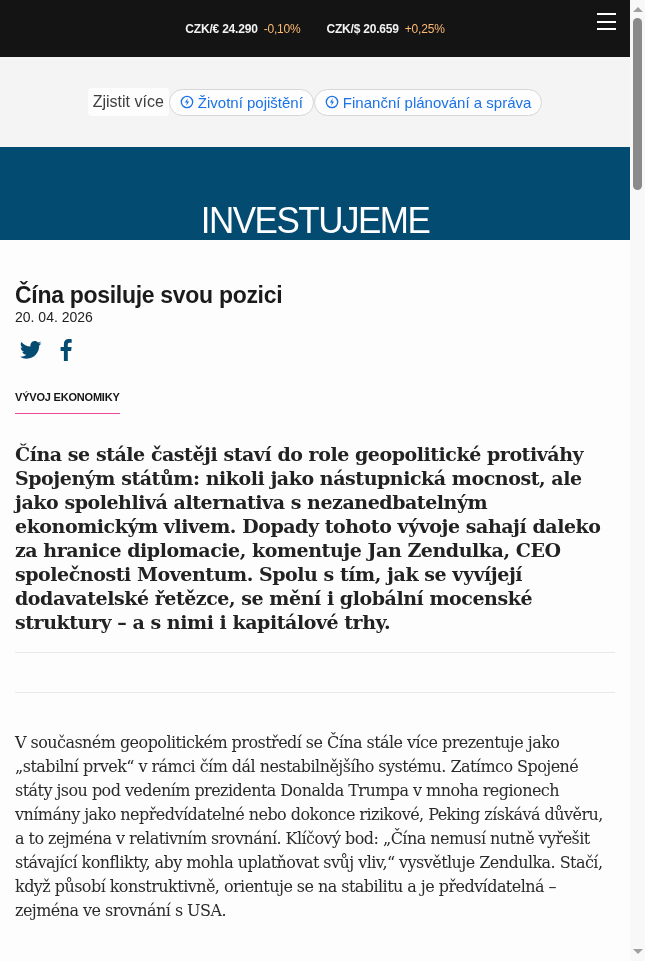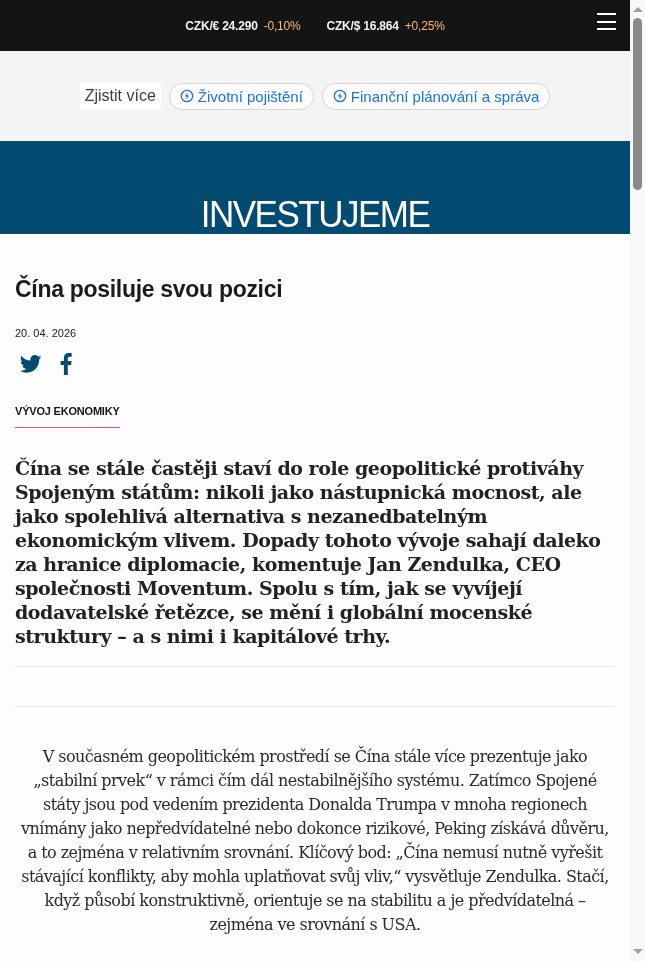--- a/index.html
+++ b/index.html
@@ -1,69 +1,69 @@
 <!DOCTYPE html>
 <html><head>
 <meta charset="utf-8">
 <style>
   * { box-sizing: border-box; margin: 0; padding: 0; }
   html, body { width: 645px; height: 961px; overflow: hidden; background: #fdfdfd; }
   body { font-family: "DejaVu Sans", sans-serif; position: relative; }
   .page { position: absolute; left: 0; top: 0; width: 630px; height: 961px; background: #fdfdfd; overflow: hidden; }
 
   
-  .ticker { height: 51px; background: #141414; position: relative; display: flex; align-items: center; justify-content: center; }
+  .ticker { height: 57px; background: #141414; position: relative; display: flex; align-items: center; justify-content: center; }
   .ticker-items { display: flex; gap: 26px; margin-left: 0; font-size: 12px; font-family: "Liberation Sans", sans-serif; }
   .tick { display: flex; gap: 6px; align-items: center; letter-spacing: -0.2px; }
   .tick .pair { color: #f2f2f2; font-weight: bold; }
   .tick .chg { color: #fdba74; }
   .hamburger { position: absolute; right: 14px; top: 13px; width: 19px; height: 17px; display: flex; flex-direction: column; justify-content: space-between; cursor: pointer; }
   .hamburger span { display: block; height: 2px; background: #fff; }
 
   
-  .promo { height: 90px; background: #f4f4f4; display: flex; align-items: center; justify-content: center; gap: 8px; padding-top: 0; }
+  .promo { height: 90px; background: #f4f4f4; display: flex; align-items: center; justify-content: center; padding-top: 0; }
   .promo-label { background: #fdfdfd; color: #3e3e3e; font-family: "Liberation Sans", sans-serif; font-size: 16px; padding: 5px 5px; border-radius: 4px; }
   .chip { display: flex; align-items: center; gap: 4px; border: 1px solid #d6d6d6; border-radius: 14px; padding: 4px 10px 4px 10px; background: #fdfdfd; color: #1a73e8; font-family: "Liberation Sans", sans-serif; font-size: 15px; cursor: pointer; }
   .chip svg { width: 14px; height: 14px; }
 
   
   .brand { height: 93px; background: #044b72; display: flex; align-items: flex-end; justify-content: center; }
   .brand-logo { color: #ffffff; font-family: "Liberation Sans", sans-serif; font-size: 35px; letter-spacing: -1.5px; font-weight: normal; transform: scaleY(1.05); }
 
   
   .article { padding: 0 15px; }
   .title { margin-top: 42px; font-family: "Liberation Sans", sans-serif; font-size: 23px; color: #1b1b1b; font-weight: bold; letter-spacing: -0.3px; }
-  .date { margin-top: 24px; font-family: "Liberation Sans", sans-serif; font-size: 11px; color: #222; }
+  .date { font-family: "Liberation Sans", sans-serif; font-size: 14px; color: #222; }
   .social { margin-top: 14px; display: flex; gap: 18px; align-items: center; padding-left: 5px; }
   .social svg { display: block; }
   .category { margin-top: 30px; display: inline-block; font-family: "Liberation Sans", sans-serif; font-size: 11px; font-weight: bold; color: #141414; padding-bottom: 10px; border-bottom: 1px solid #ec4899; letter-spacing: -0.2px; }
   .lead { margin-top: 28px; font-family: "DejaVu Serif", serif; font-weight: bold; font-size: 19px; line-height: 24px; color: #222; letter-spacing: -0.45px; padding-bottom: 18px; border-bottom: 1px solid #e8e8e8; }
   .spacer { height: 40px; border-bottom: 1px solid #e8e8e8; }
-  .body-text { margin-top: 38px; font-family: "DejaVu Serif", serif; font-size: 16px; line-height: 24px; color: #2a2a2a; letter-spacing: -0.55px; text-align: center; }
+  .body-text { margin-top: 38px; font-family: "DejaVu Serif", serif; font-size: 16px; line-height: 24px; color: #2a2a2a; letter-spacing: -0.55px; }
   .body-text p { margin-bottom: 18px; }
 
   
   .scrollbar { position: absolute; right: 0; top: 0; width: 15px; height: 961px; background: #f8f8f8; }
   .scroll-up { position: absolute; left: 3px; top: 7px; width: 0; height: 0; border-left: 5px solid transparent; border-right: 5px solid transparent; border-bottom: 5px solid #a0a0a0; cursor: pointer; }
   .scroll-down { position: absolute; left: 3px; bottom: 7px; width: 0; height: 0; border-left: 5px solid transparent; border-right: 5px solid transparent; border-top: 5px solid #a0a0a0; cursor: pointer; }
   .scroll-thumb { position: absolute; left: 3px; top: 18px; width: 9px; height: 172px; background: #8a8a8a; border-radius: 5px; cursor: pointer; }
 </style>
 </head>
 <body>
 
 <div class="page">
 
   <header class="ticker">
     <div class="ticker-items">
       <div class="tick">
         <span class="pair">CZK/€ 24.290</span>
         <span class="chg">-0,10%</span>
       </div>
       <div class="tick">
-        <span class="pair">CZK/$ 16.864</span>
+        <span class="pair">CZK/$ 20.659</span>
         <span class="chg">+0,25%</span>
       </div>
     </div>
     <div class="hamburger">
       <span></span>
         <span></span>
         <span></span>
     </div>
   </header>
 

